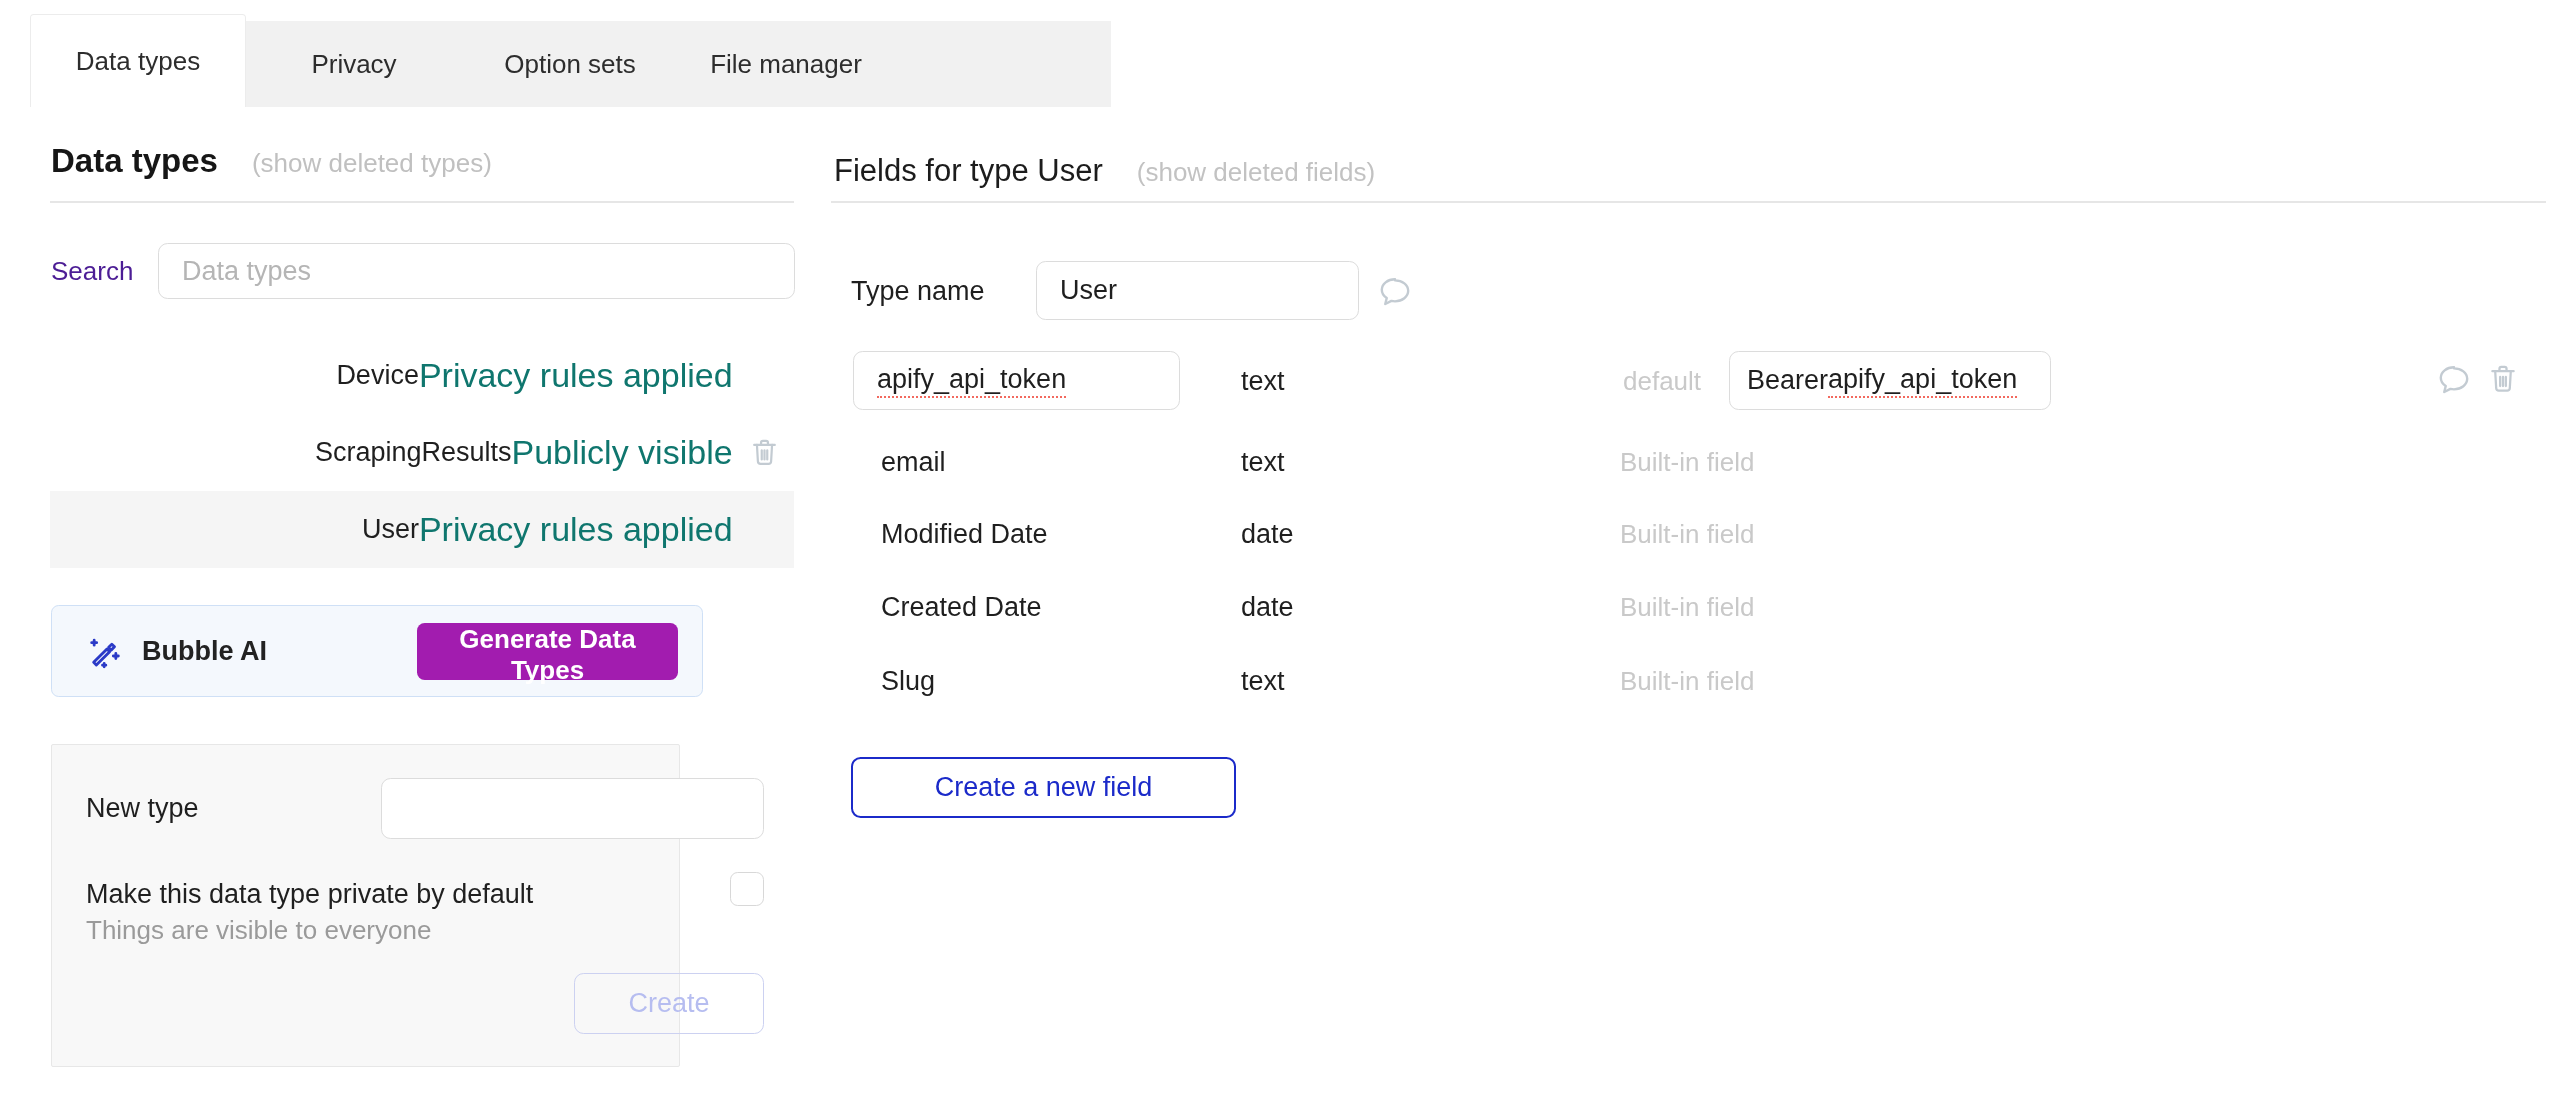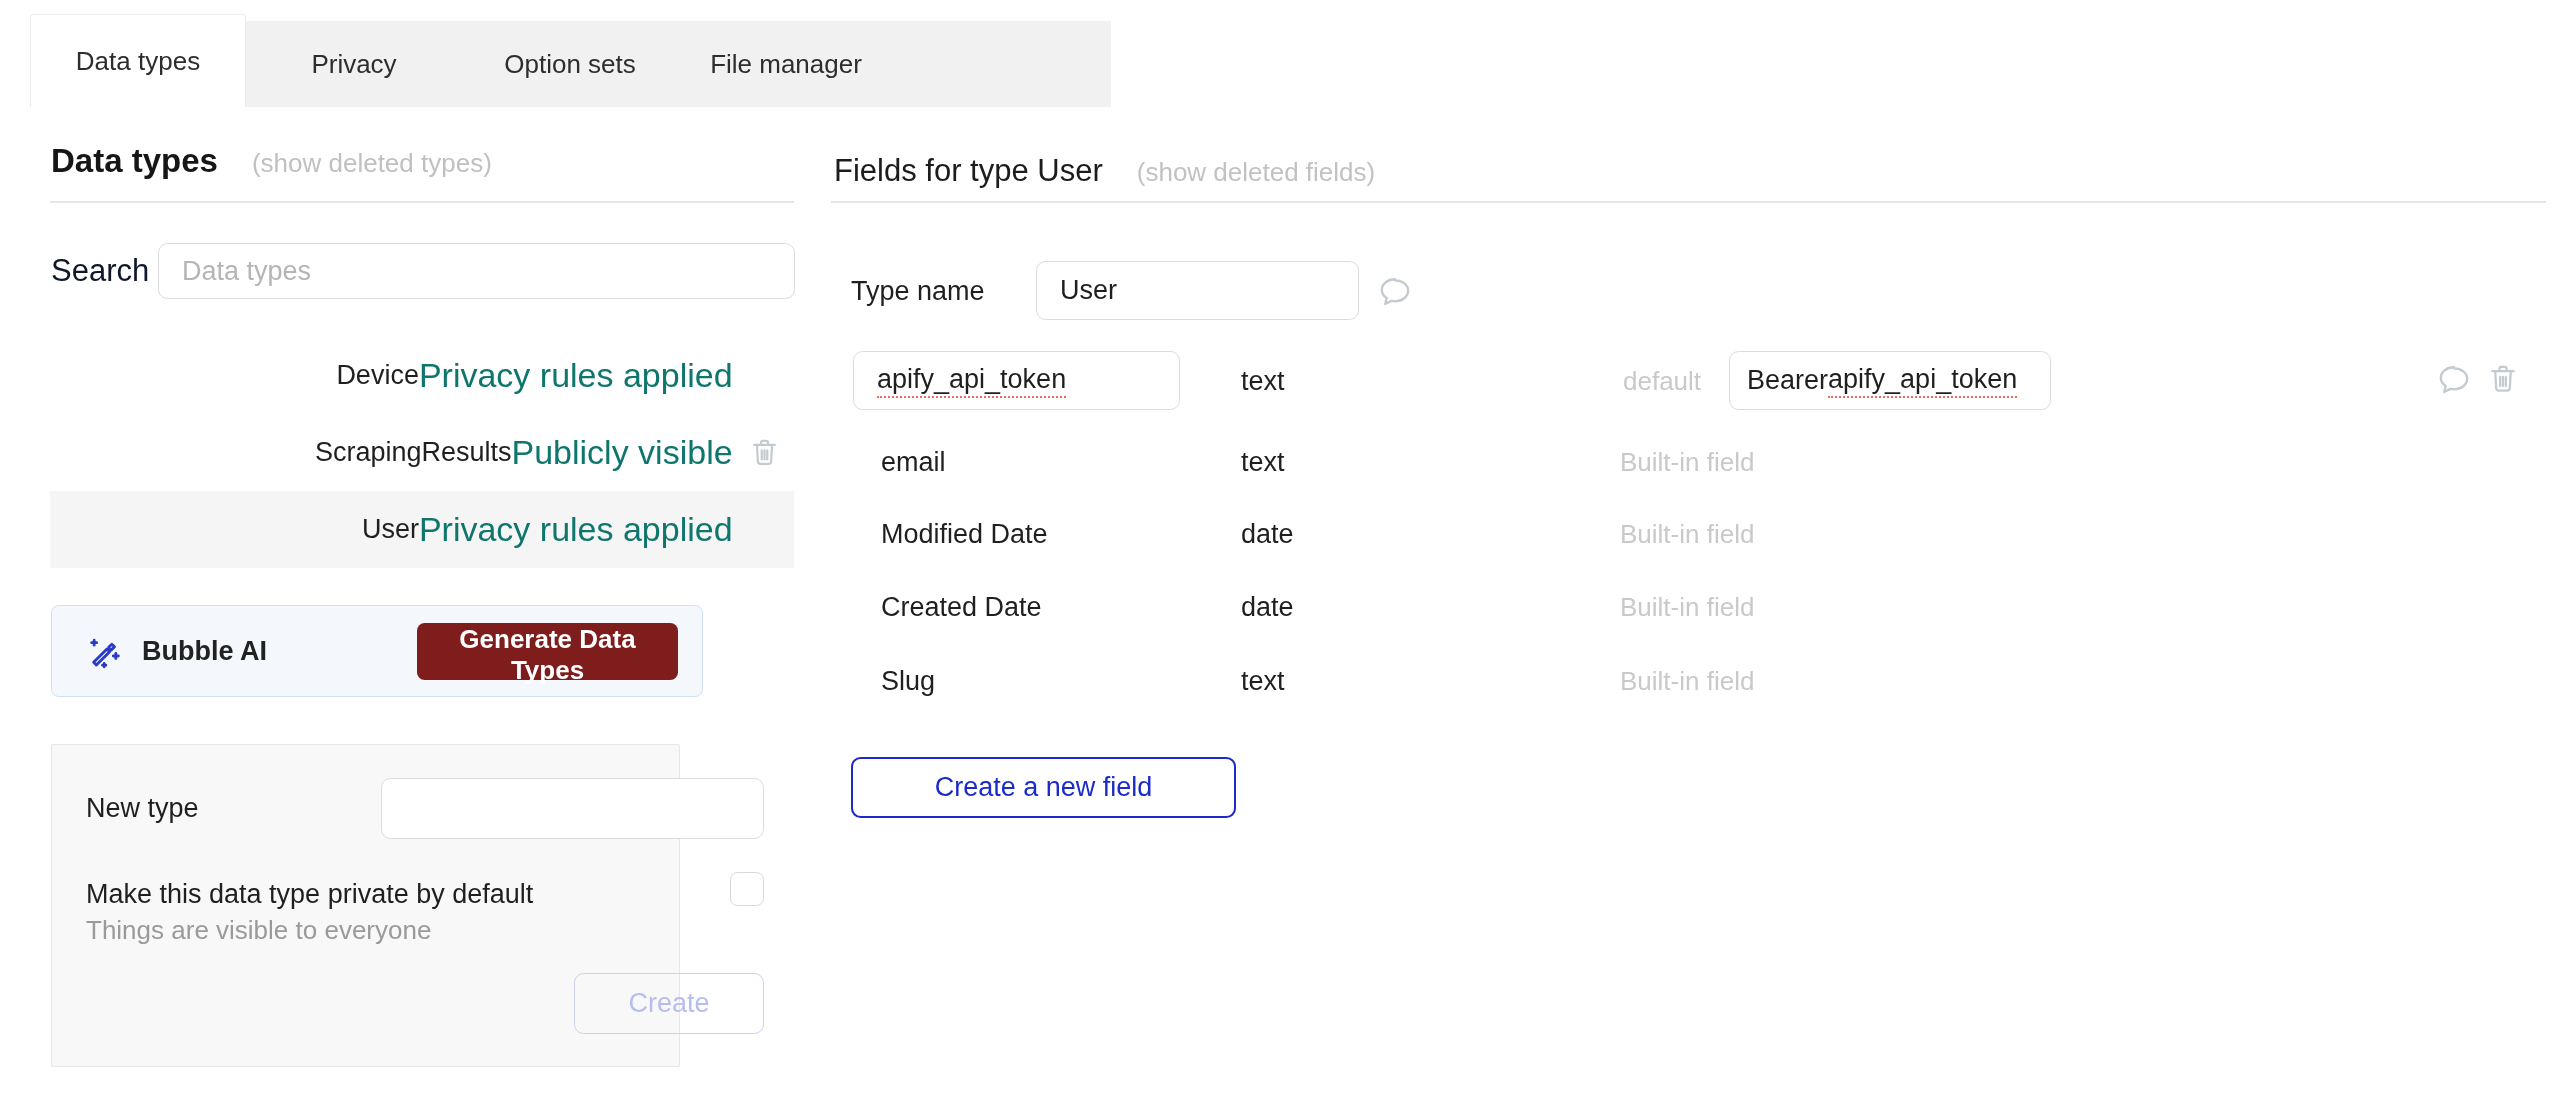--- a/index.html
+++ b/index.html
@@ -23,35 +23,35 @@
   input.inputbox { outline:none; font-family:"Liberation Sans",sans-serif; font-size:27px; color:#1f1f1f; }
   input.inputbox::placeholder { color:#b5b5b5; }
 
   
   .lp-titlerow { position:absolute; left:51px; top:142px; display:flex; align-items:baseline; }
   .lp-title { font-size:33px; font-weight:bold; color:#161616; }
   .lp-showdel { font-size:26px; color:#c0c0c0; margin-left:34px; }
   #divider-left { left:50px; top:201px; width:744px; }
 
   .search-row { position:absolute; left:51px; top:243px; width:744px; height:56px; display:flex; align-items:center; }
-  .search-label { font-size:31px; color:#0f172a; width:107px; }
+  .search-label { font-size:26px; color:#4c1d95; width:107px; }
   .search-input { flex:1; height:56px; padding:0 23px; }
 
   .type-list { position:absolute; left:50px; top:337px; width:744px; }
   .type-row { height:77px; display:flex; align-items:center; padding:0 13.4px 0 14.4px; cursor:pointer; }
   .type-row.selected { background:#f5f5f5; }
   .type-name { font-size:27px; color:#1f1f1f; flex:1;text-align:right; }
   .type-status { font-size:34px; color:#0f766e; }
   .trash-slot { width:48px; display:flex; justify-content:flex-end; align-items:center; }
   .icon-gray { stroke:#c3cbd2; fill:none; stroke-width:1.6; stroke-linecap:round; stroke-linejoin:round; }
 
   .ai-box { position:absolute; left:51px; top:605px; width:652px; height:92px; background:#f4f8fd;
             border:1.9px solid #cfe0f6; border-radius:7.7px; display:flex; align-items:center; padding:0 24px 0 33px; }
   .ai-label { font-size:27px; font-weight:600; color:#222; margin-left:17px; }
-  .ai-btn { margin-left:auto; width:261px; height:57px; background:#7f1d1d; color:#fff; border:none;
+  .ai-btn { margin-left:auto; width:261px; height:57px; background:#a21caf; color:#fff; border:none;
             border-radius:7.7px; font-size:26px; font-weight:600; font-family:"Liberation Sans",sans-serif; cursor:pointer; }
 
   .newtype-box { position:absolute; left:51px; top:744px; width:629px; height:323px; background:#f8f8f8;
                  border:1.9px solid #e7e7e7; border-radius:2px; }
   .nt-input { position:absolute; left:329px; top:33px; width:383px; height:61px; }
   .nt-private { position:absolute; left:34px; top:134px; font-size:27px; color:#1f1f1f; }
   .nt-checkbox { position:absolute; left:678px; top:127px; width:34px; height:34px; background:#fff;
                  border:1.9px solid #d8d8d8; border-radius:7.7px; cursor:pointer; }
   .nt-hint { position:absolute; left:34px; top:170px; font-size:26px; color:#9a9a9a; }
   .nt-create { position:absolute; left:522px; top:228px; width:190px; height:61px; background:transparent;

